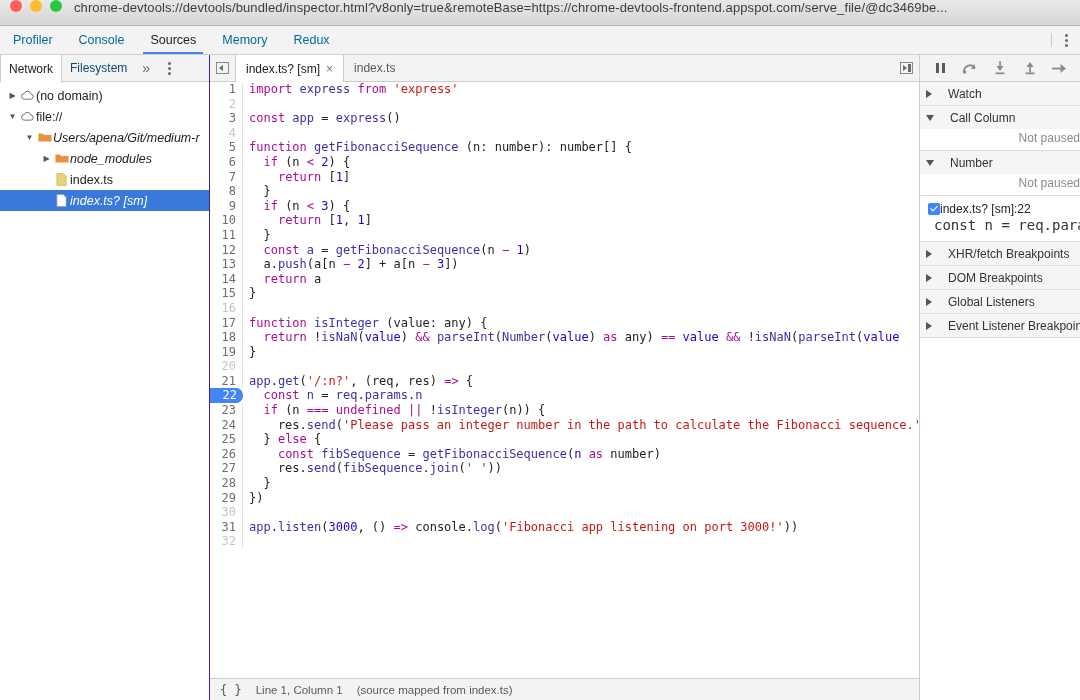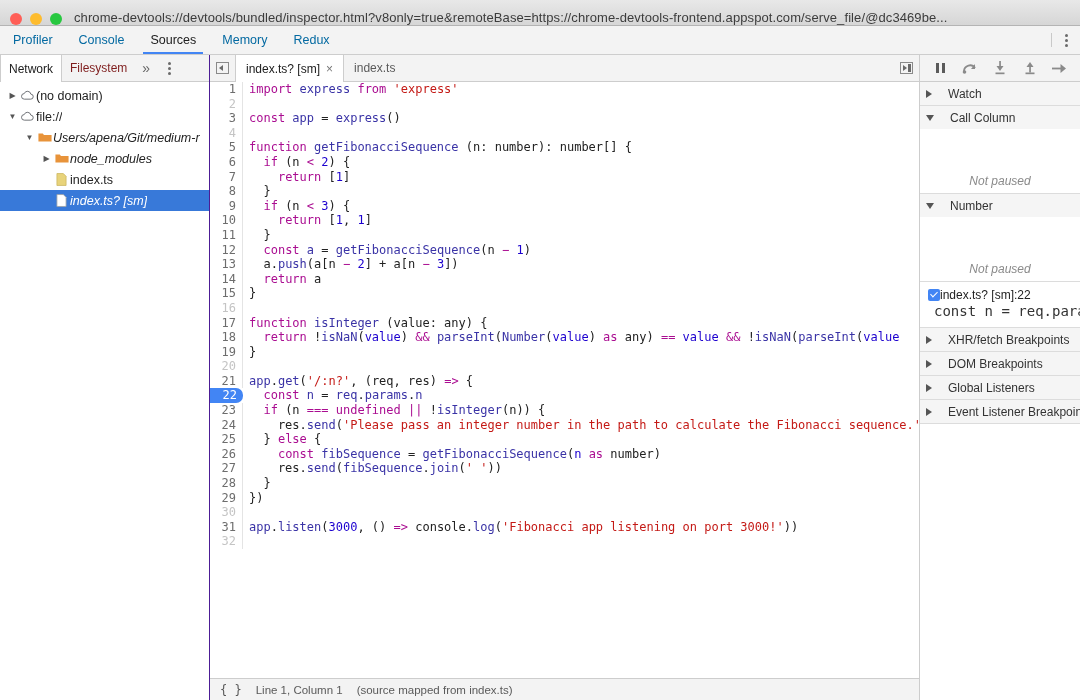--- a/index.html
+++ b/index.html
@@ -17,21 +17,21 @@
     flex-direction: column;
   }
 
   
   .titlebar {
     height: 26px;
     flex: 0 0 26px;
     background: linear-gradient(#e8e8e8, #d6d6d6);
     border-bottom: 1px solid #b4b4b4;
     display: flex;
-    align-items: flex-end;
+    align-items: flex-start;
     padding: 0 10px;
     box-sizing: border-box;
   }
   .lights { display: flex; gap: 8px; align-items: center; }
   .light { width: 12px; height: 12px; border-radius: 50%; }
   .light.red { background: #ff5f57; }
   .light.yellow { background: #febc2e; }
   .light.green { background: #28c840; }
   .win-title {
     flex: 1;
@@ -114,21 +114,21 @@
     background: #f3f3f3;
     border-bottom: 1px solid #cdcdcd;
     display: flex;
     align-items: stretch;
     box-sizing: border-box;
   }
   .nav-tab {
     display: flex; align-items: center;
     padding: 0 8px;
     font-size: 12px;
-    color: #7f1d1d;
+    color: #0c4a6e;
     white-space: nowrap;
   }
   .nav-tab.active {
     background: #fff;
     color: #202020;
     border-left: 1px solid #cdcdcd;
     border-right: 1px solid #cdcdcd;
     margin-bottom: -1px;
   }
   .nav-more {
@@ -357,26 +357,24 @@
     border-width: 6px 4px 0 4px;
     border-color: #555 transparent transparent transparent;
   }
   .dbg-body {
     background: #fff;
     font-size: 12px;
     color: #777;
     padding: 4px 0;
   }
   .notpaused {
-    font-style: italic;
     color: #8a8a8a;
-    text-align: center;
+    text-align: right;
     padding: 2px 0 5px 0;
     font-size: 12px;
-    margin-top: 43px;
   }
   .bp-row {
     display: flex; align-items: center;
     gap: 0;
     padding: 2px 6px 0 8px;
     font-size: 12px;
     color: #222;
     white-space: nowrap;
     overflow: hidden;
   }

